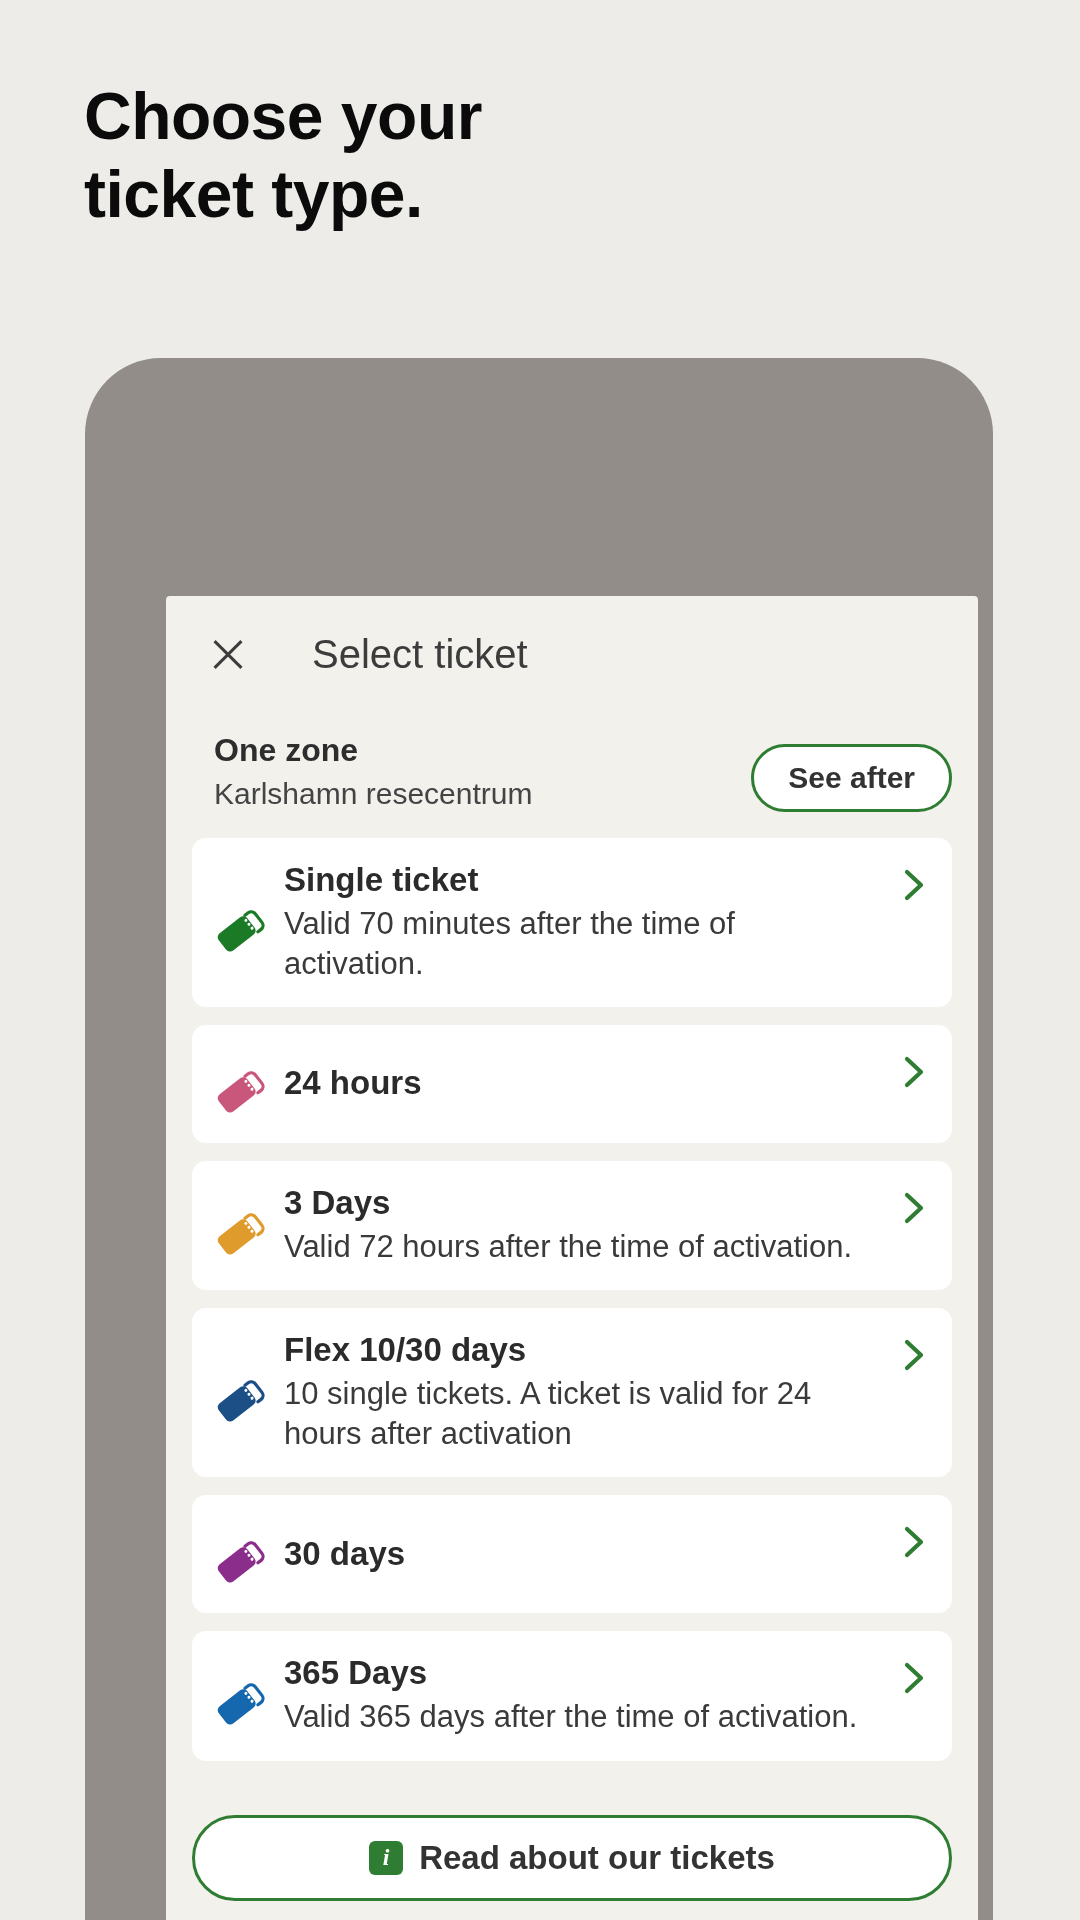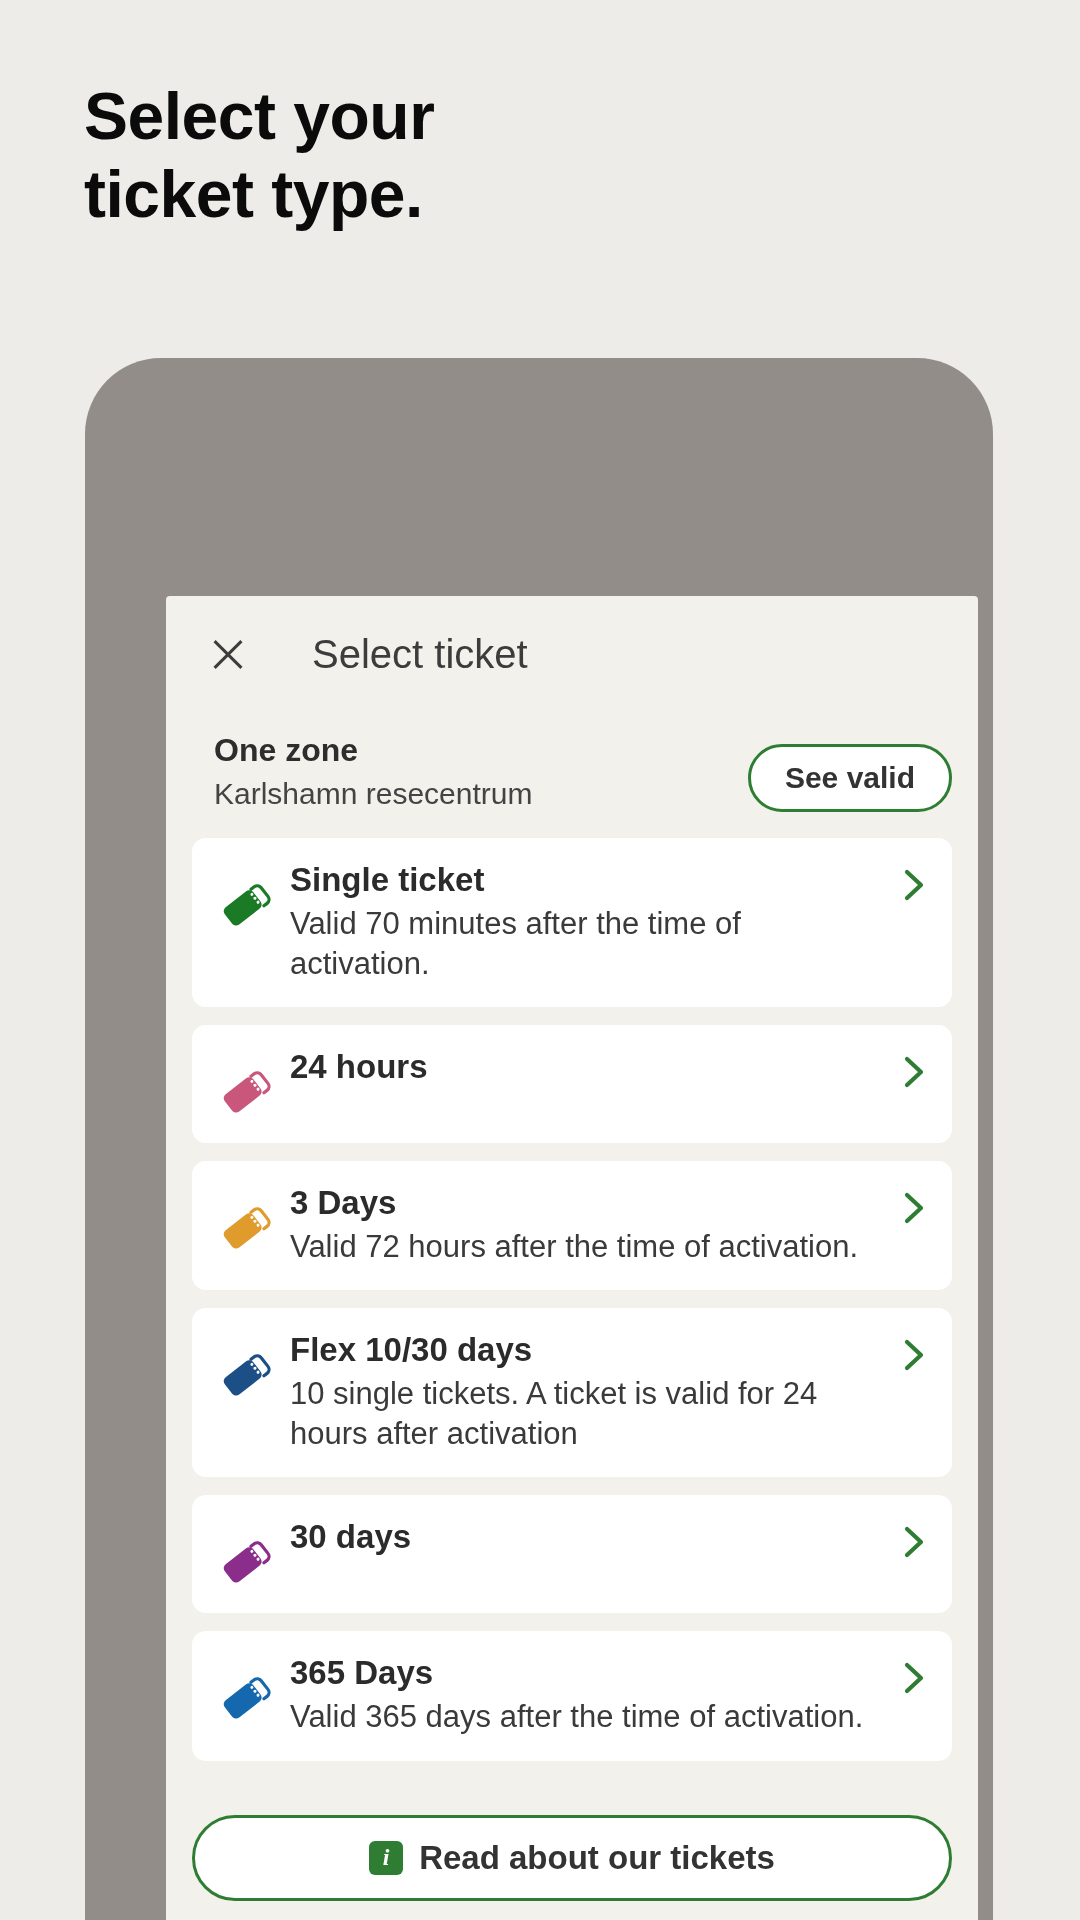--- a/index.html
+++ b/index.html
@@ -121,23 +121,23 @@
   
   .card-list {
     padding: 26px 26px 0 26px;
     display: flex;
     flex-direction: column;
     gap: 18px;
   }
   .ticket-card {
     background: #FFFFFF;
     border-radius: 14px;
-    padding: 22px 26px 24px 26px;
-    display: flex;
-    align-items: flex-start;
+    padding: 22px 26px 24px 20px;
+    display: flex;
+    align-items: center;
     position: relative;
     cursor: pointer;
   }
   .ticket-icon {
     flex: none;
     width: 56px;
     height: 56px;
     margin-top: 16px;
     margin-right: 16px;
   }
@@ -198,38 +198,38 @@
   .read-label {
     font-size: 33px;
     font-weight: bold;
     color: #333333;
     line-height: 1;
   }
 </style>
 </head>
 <body>
 
-<div class="headline">Select your
+<div class="headline">Choose your
 ticket type.</div>
 
 <div class="phone-frame"></div>
 
 <div class="sheet">
 
   <div class="sheet-header">
     <div class="close-icon"></div>
     <div class="sheet-title">Select ticket</div>
   </div>
 
   <div class="zone-row">
     <div class="zone-texts">
       <div class="zone-title">One zone</div>
       <div class="zone-sub">Karlshamn resecentrum</div>
     </div>
-    <div class="see-zone-btn">See valid</div>
+    <div class="see-zone-btn">See after</div>
   </div>
 
   <div class="card-list" id="card-list">
       <div class="ticket-card">
         <span class="ticket-icon">
           <svg viewBox="0 0 56 56" xmlns="http://www.w3.org/2000/svg">
             <g transform="rotate(-38 28 28)">
               <path d="M10 18 h26 a5 5 0 0 1 5 5 v12 a5 5 0 0 1 -5 5 h-26 a5 5 0 0 1 -5 -5 v-12 a5 5 0 0 1 5 -5 z" fill="#1B7A26"></path>
               <path d="M41 19.5 h4 a5 5 0 0 1 5 5 v11 a5 5 0 0 1 -5 5 h-4" fill="none" stroke="#1B7A26" stroke-width="3.2" stroke-linecap="round"></path>
               <circle cx="38.6" cy="24" r="1.5" fill="#FFFFFF"></circle>

